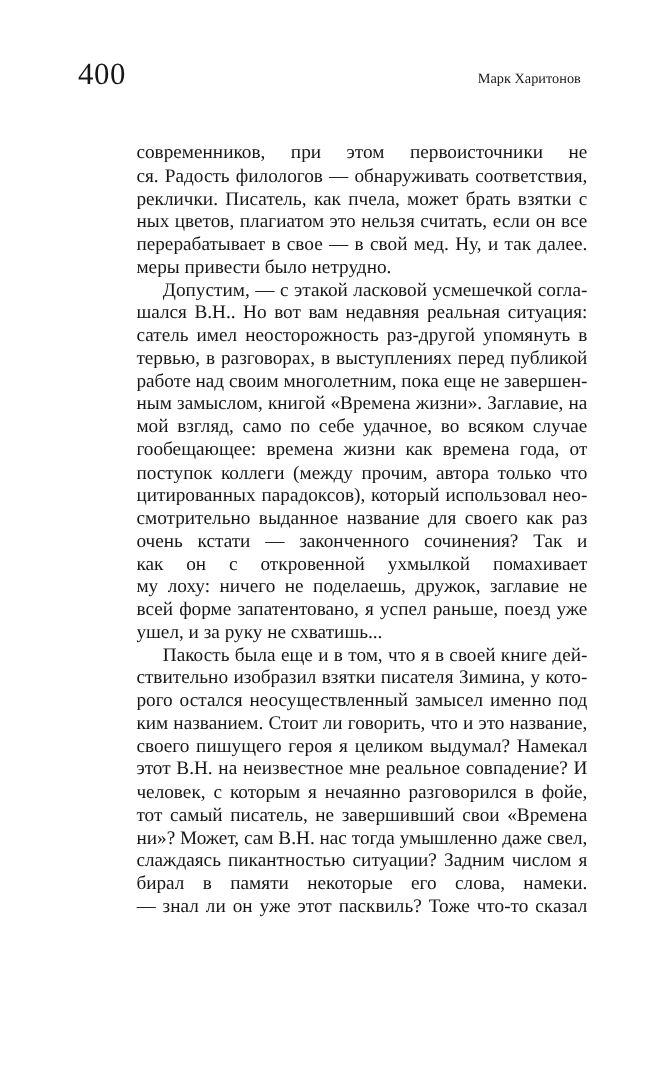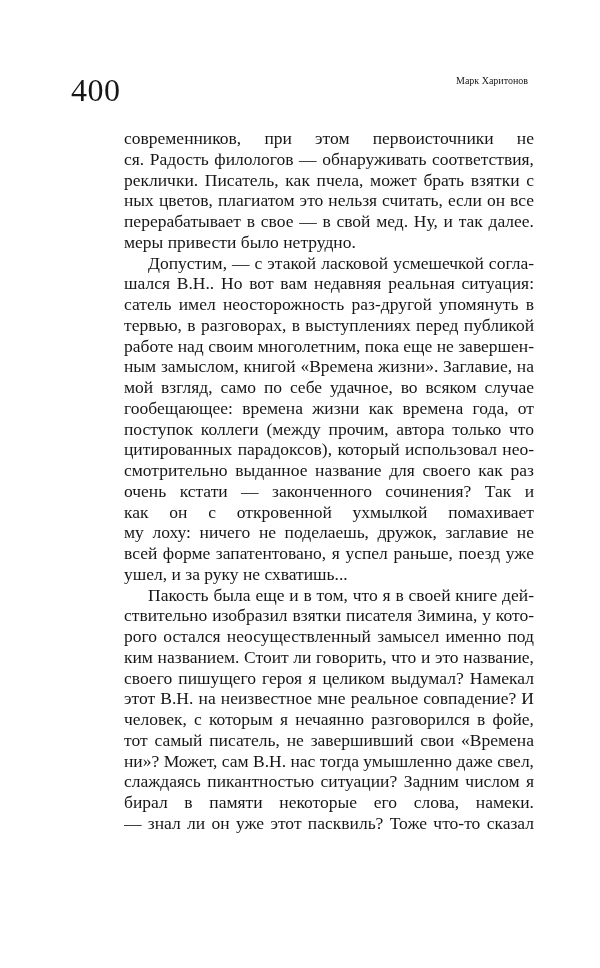--- a/index.html
+++ b/index.html
@@ -16,30 +16,30 @@
   .page {
     position: relative;
     width: 600px;
     height: 968px;
     background: #ffffff;
     overflow: hidden;
   }
   .page-number {
     position: absolute;
     left: 71px;
-    top: 74px;
-    font-size: 32px;
+    top: 54px;
+    font-size: 28px;
     line-height: 1;
     letter-spacing: 0.5px;
   }
   .author {
     position: absolute;
-    top: 76px;
+    top: 64px;
     right: 72px;
-    font-size: 10px;
+    font-size: 13px;
     line-height: 1;
   }
   .text-block {
     position: absolute;
     left: 78px;
     top: 128px;
     width: 456px;
     font-size: 17.5px;
     line-height: 20.75px;
   }

